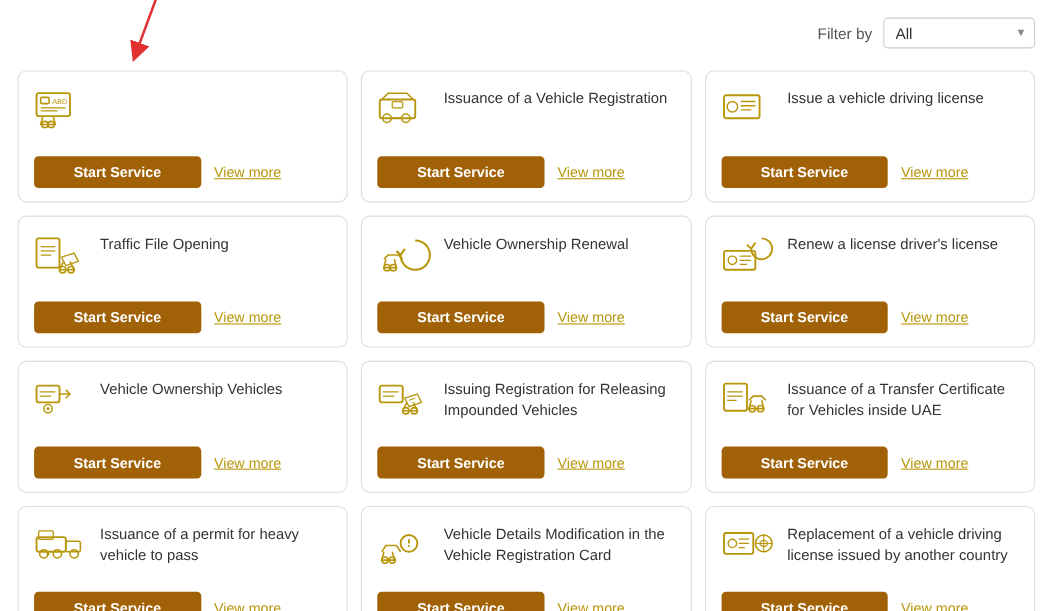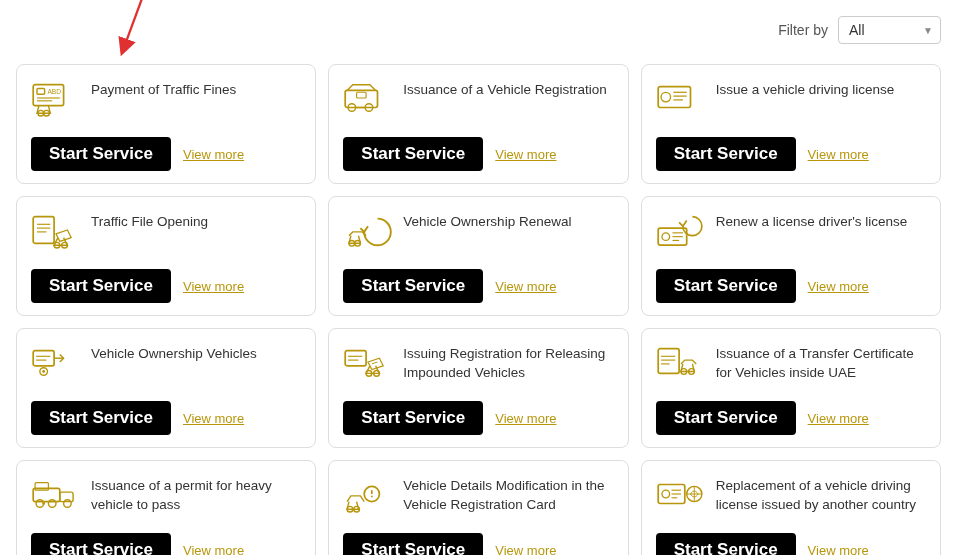--- a/index.html
+++ b/index.html
@@ -26,21 +26,21 @@
 
     .filter-select {
       border: 1px solid #ccc;
       border-radius: 4px;
       padding: 5px 28px 5px 10px;
       font-size: 14px;
       color: #333;
       appearance: none;
       background: #fff;
       cursor: pointer;
-      width: 103px;
+      width: 138px;
     }
 
     .select-wrapper {
       position: relative;
       display: inline-block;
     }
 
     .select-wrapper::after {
       content: '▼';
       font-size: 10px;
@@ -94,26 +94,26 @@
     }
 
     .card-actions {
       display: flex;
       align-items: center;
       gap: 12px;
       margin-top: 14px;
     }
 
     .btn-start {
-      background: #000000;
+      background: #a16207;
       color: #fff;
       border: none;
       border-radius: 4px;
-      padding: 7px 18px;
-      font-size: 17px;
+      padding: 7px 36px;
+      font-size: 13px;
       font-weight: bold;
       cursor: pointer;
     }
 
     .link-more {
       color: #b8960c;
       font-size: 13px;
       text-decoration: underline;
       cursor: pointer;
       background: none;
@@ -164,21 +164,20 @@
             <rect x="2" y="6" width="32" height="22" rx="2" stroke="#b8960c" stroke-width="1.8" fill="none"></rect>
             <rect x="6" y="10" width="8" height="6" rx="1" stroke="#b8960c" stroke-width="1.5" fill="none"></rect>
             <text x="17" y="16" font-size="7" fill="#b8960c" font-family="Arial">ABD</text>
             <line x1="6" y1="20" x2="30" y2="20" stroke="#b8960c" stroke-width="1.2"></line>
             <line x1="6" y1="23" x2="22" y2="23" stroke="#b8960c" stroke-width="1.2"></line>
             <path d="M8 28 L6 36 L20 36 L18 28" stroke="#b8960c" stroke-width="1.5" fill="none"></path>
             <ellipse cx="10" cy="36" rx="3" ry="3" stroke="#b8960c" stroke-width="1.5" fill="none"></ellipse>
             <ellipse cx="16" cy="36" rx="3" ry="3" stroke="#b8960c" stroke-width="1.5" fill="none"></ellipse>
           </svg>
         </div>
-        <span class="card-title">Payment of Traffic Fines</span>
       </div>
       <div class="card-actions">
         <button class="btn-start">Start Service</button>
         <button class="link-more">View more</button>
       </div>
     </div>
 
     <div class="card">
       <div class="card-top">
         <div class="card-icon">

